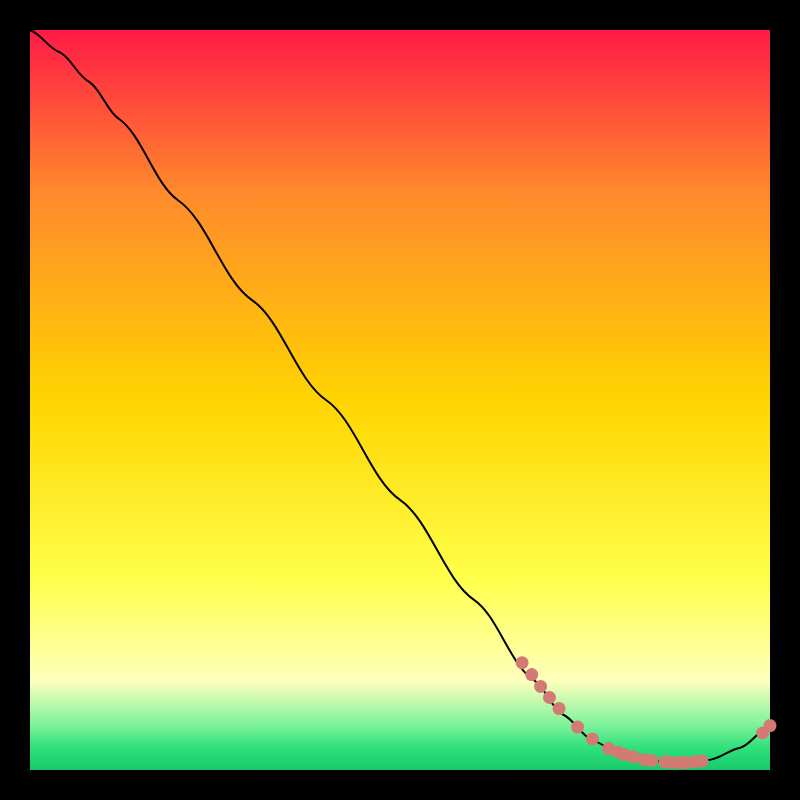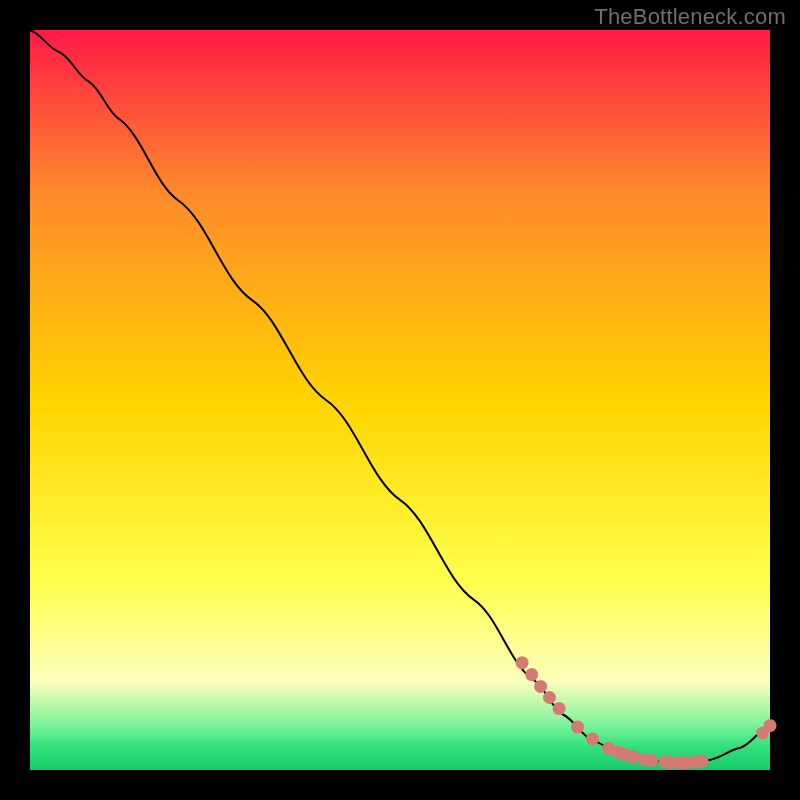--- a/index.html
+++ b/index.html
@@ -47,21 +47,20 @@
     top: 0;
     width: 740px;
     height: 740px;
     overflow: visible;
   }
 </style>
 </head>
 <body>
 
 <div class="frame">
-  <div class="watermark">TheBottleneck.com</div>
 
   <div class="plot">
 
     <svg class="gradient" viewBox="0 0 740 740" preserveAspectRatio="none">
       <defs>
         <linearGradient id="bgGrad" x1="0" y1="0" x2="0" y2="1">
           <stop offset="0%" stop-color="#ff1a46"></stop>
           <stop offset="22%" stop-color="#ff8a2c"></stop>
           <stop offset="50%" stop-color="#ffd400"></stop>
           <stop offset="74%" stop-color="#ffff4a"></stop>

